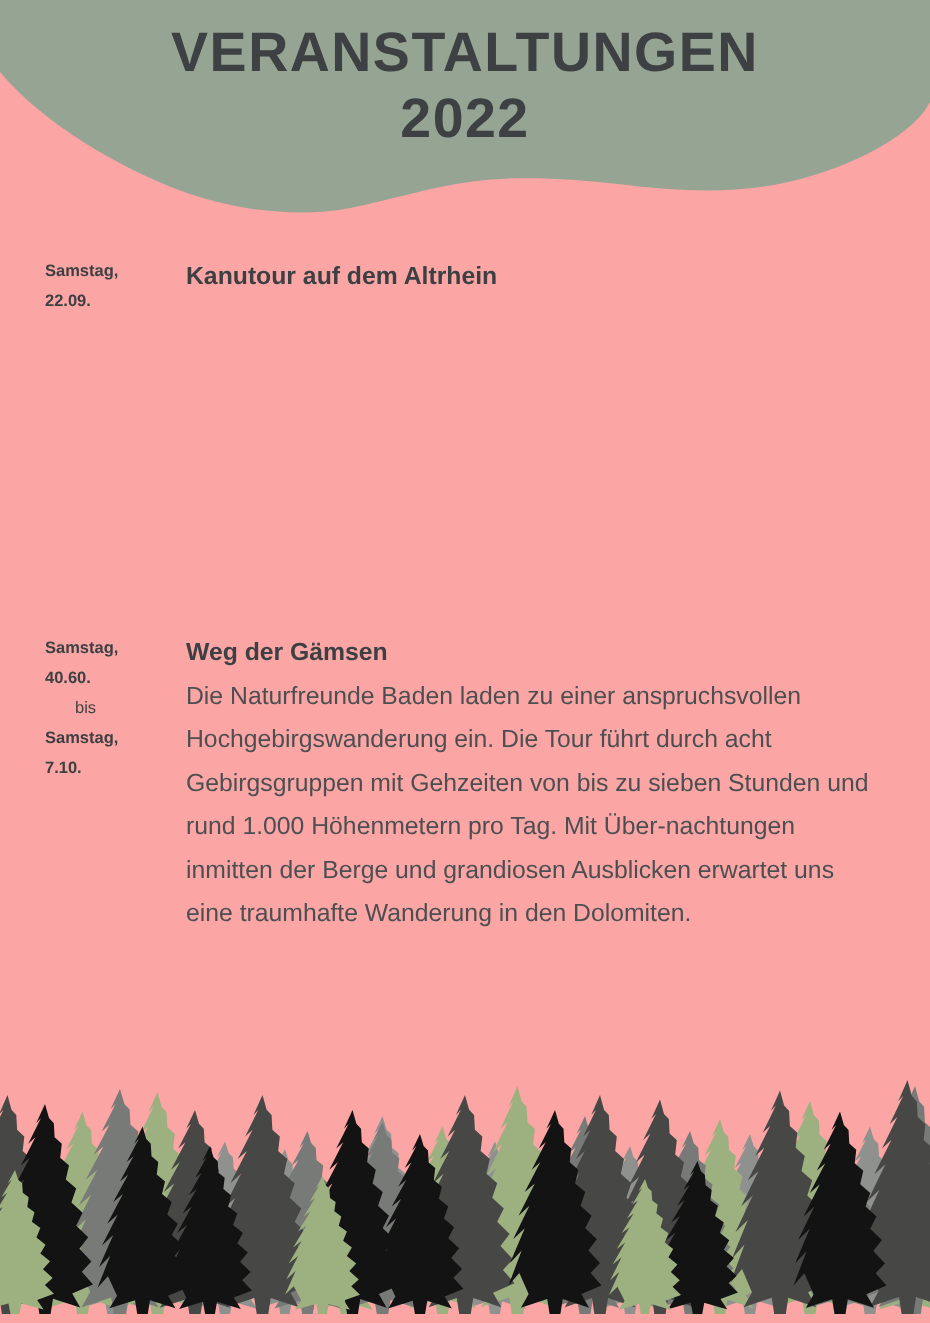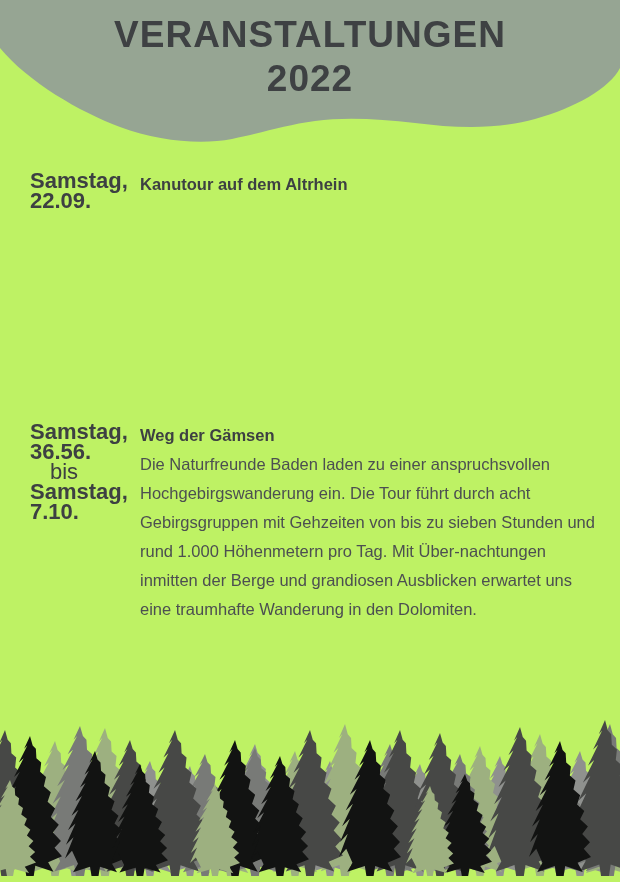--- a/index.html
+++ b/index.html
@@ -3,41 +3,41 @@
 <meta charset="utf-8">
 <style>
   :root{
     --blob:#96a593;
     --title-color:#3e4143;
     --heading:#3d4042;
     --body:#4c4f51;
   }
   html,body{margin:0;padding:0;background:#fff;}
   .page{
-    position:relative;width:620px;height:882px;background:#bef264;overflow:hidden;
+    position:relative;width:620px;height:882px;background:#fca5a5;overflow:hidden;
     font-family:"Liberation Sans", sans-serif;
   }
   
   .blob-svg{position:absolute;top:0;left:0;width:620px;height:150px;display:block;}
   .header-title{
     position:absolute;top:13px;left:0;width:620px;margin:0;
     text-align:center;font-weight:bold;font-size:37px;line-height:44px;
     letter-spacing:1px;color:var(--title-color);
   }
   
   .event{position:absolute;left:0;width:620px;}
   .event-1{top:170px;}
   .event-2{top:421px;}
   .date-col{
     position:absolute;left:30px;top:1px;width:95px;
-    font-weight:bold;font-size:22px;line-height:20px;color:var(--heading);
+    font-weight:bold;font-size:11px;line-height:20px;color:var(--heading);
   }
   .date-col span{display:block;}
   .date-col span.regular{font-weight:normal;margin-left:20px;}
-  .text-col{position:absolute;left:140px;top:0;width:464px;}
+  .text-col{position:absolute;left:124px;top:0;width:464px;}
   .event-title{
     margin:0;font-size:16.5px;line-height:29px;font-weight:bold;color:var(--heading);
   }
   .text-col p{
     margin:0;font-size:16.5px;line-height:29px;color:var(--body);
   }
   
   .forest-svg{position:absolute;left:0;top:700px;width:620px;height:182px;display:block;}
 </style>
 </head>
@@ -66,21 +66,21 @@
       <span>22.09.</span>
     </div>
     <div class="text-col">
       <h2 class="event-title">Kanutour auf dem Altrhein</h2>
     </div>
   </section>
 
   <section class="event event-2">
     <div class="date-col">
       <span>Samstag,</span>
-      <span>36.56.</span>
+      <span>40.60.</span>
       <span class="regular">bis</span>
       <span>Samstag,</span>
       <span>7.10.</span>
     </div>
     <div class="text-col">
       <h2 class="event-title">Weg der Gämsen</h2>
       <p>Die Naturfreunde Baden laden zu einer anspruchsvollen Hochgebirgswanderung ein. Die Tour führt durch acht Gebirgsgruppen mit Gehzeiten von bis zu sieben Stunden und rund 1.000 Höhenmetern pro Tag. Mit Über-nachtungen inmitten der Berge und grandiosen Ausblicken erwartet uns eine traumhafte Wanderung in den Dolomiten.</p>
     </div>
   </section>
 

